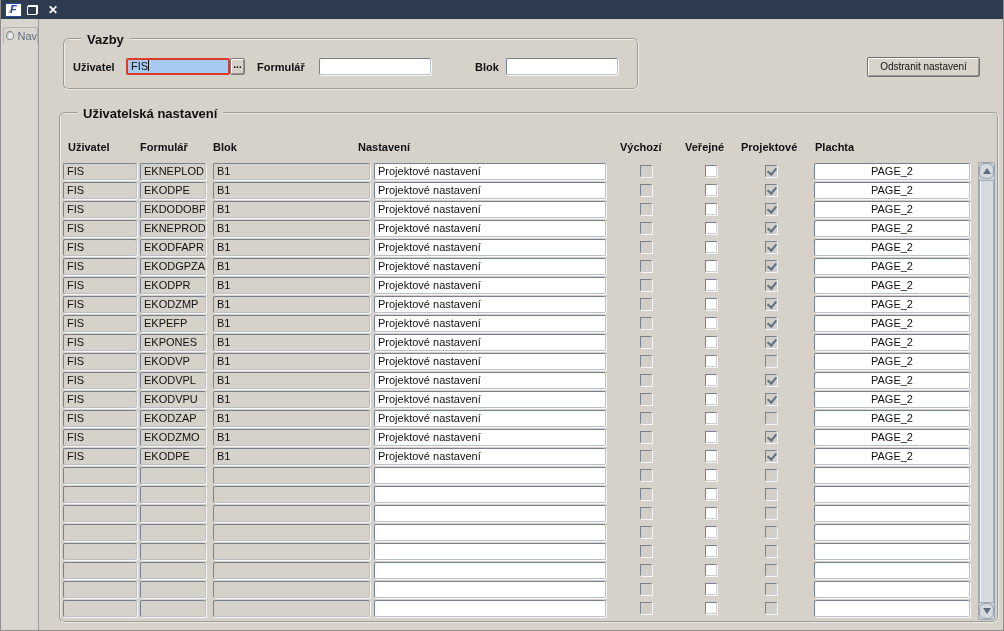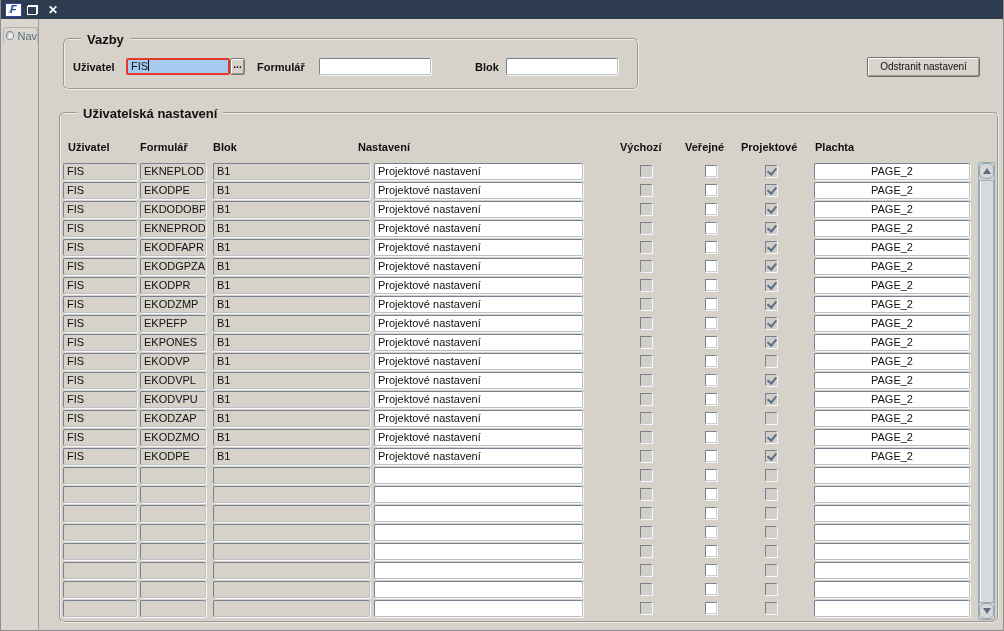--- a/index.html
+++ b/index.html
@@ -59,21 +59,21 @@
               font-size:10px; text-align:center; line-height:18px; border-radius:2px; cursor:default; }
 
   
   .hdr { position:absolute; top:27px; height:14px; font-weight:bold; font-size:11px; white-space:nowrap; }
   #rows-container { position:absolute; left:0; top:48px; width:936px; height:458px; }
   .trow { position:relative; width:100%; height:19px; }
   .trow .cell { top:1px; }
   .c-uziv  { left:2px;   width:74px; }
   .c-form  { left:79px;  width:66px; }
   .c-blok  { left:152px; width:157px; }
-  .c-nast  { left:313px; width:209px; }
+  .c-nast  { left:313px; width:232px; }
   .c-plach { left:753px; width:156px;text-align:center; }
 
   .cb { position:absolute; top:3px; width:12px; height:12px; border:1px solid;
         border-color:#76828f #c9cfd5 #c9cfd5 #76828f; box-shadow:1px 1px 0 rgba(255,255,255,.8); }
   .cb-grey  { background:#d2cfc8; }
   .cb-white { background:#ffffff; }
   .cb-vych { left:579px; }
   .cb-ver  { left:644px; }
   .cb-proj { left:704px; }
   .cb.checked::after { content:""; position:absolute; left:3px; top:0px; width:4px; height:7px;

